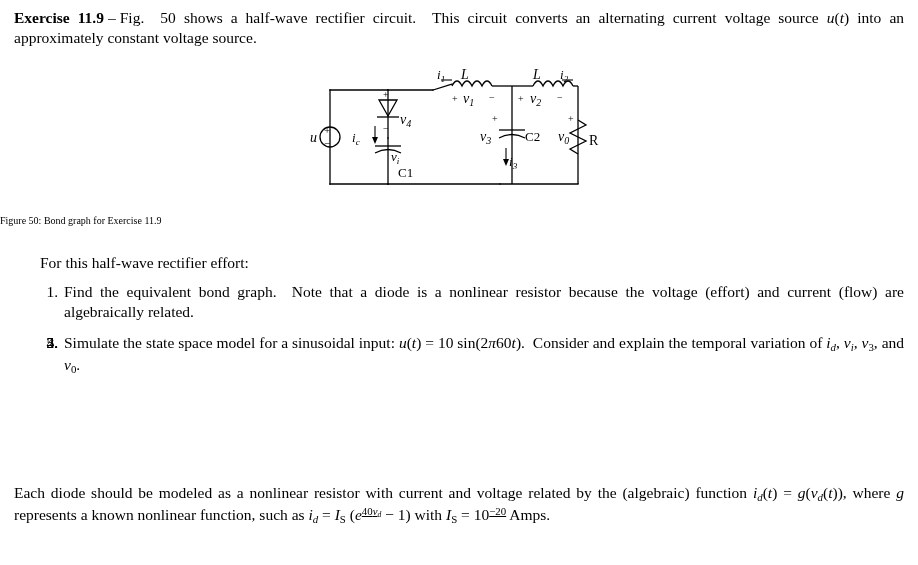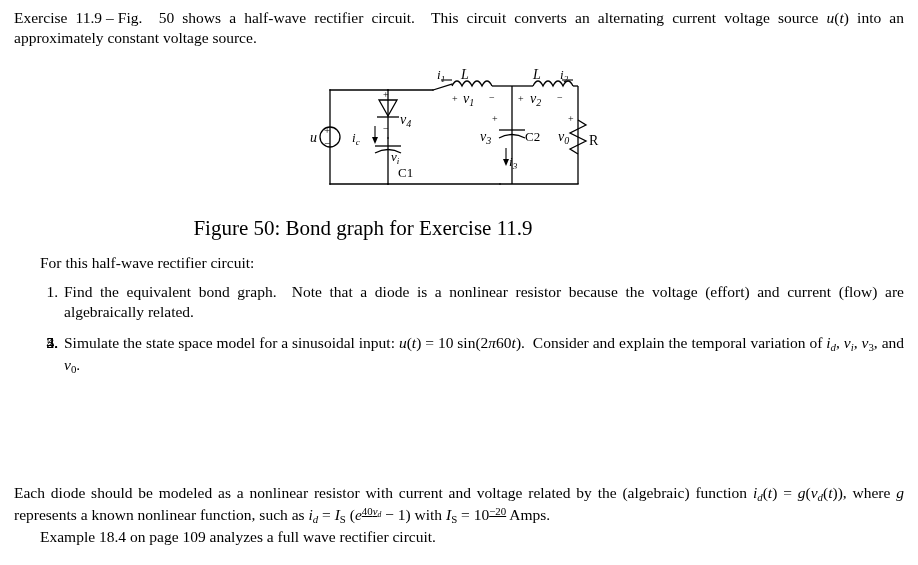--- a/index.html
+++ b/index.html
@@ -23,40 +23,40 @@
     padding: 0;
   }
   .intro {
     position: absolute;
     left: 14px;
     top: 8px;
     width: 890px;
     text-align: justify;
   }
   .intro b {
-    font-weight: normal;
+    font-weight: bold;
   }
   .it { font-style: italic; }
   .dash { padding: 0 4px; }
 
   
   .figure-wrap {
     position: absolute;
     left: 0;
     top: 62px;
     width: 918px;
     height: 150px;
   }
   .fig-caption {
     position: absolute;
     left: 0;
     top: 215px;
     width: 726px;
-    text-align: center;
-    font-size: 21px;
+    text-align: left;
+    font-size: 10px;
   }
 
   
   .lead {
     position: absolute;
     left: 40px;
     top: 253px;
     width: 860px;
   }
   .olist {
@@ -210,21 +210,21 @@
 
         <text x="568" y="60" font-size="10">+</text>
         <text x="558" y="79" font-size="14" font-style="italic">v<tspan font-size="10" dy="3">0</tspan></text>
         <text x="589" y="83" font-size="14">R</text>
       </g>
     </svg>
   </div>
 
   <div class="fig-caption">Figure 50: Bond graph for Exercise 11.9</div>
 
-  <div class="lead">For this half-wave rectifier circuit:</div>
+  <div class="lead">For this half-wave rectifier effort:</div>
 
   <div class="olist">
     <div class="item">
       <span class="num">1.</span>
       <span>Find the equivalent bond graph.&nbsp; Note that a diode is a nonlinear resistor because the voltage (effort) and current (flow) are algebraically related.</span>
     </div>
     <div class="item">
       <span class="num">2.</span>
     </div>
     <div class="item">
@@ -235,16 +235,15 @@
     </div>
     <div class="item">
       <span class="num">5.</span>
       <span>Simulate the state space model for a sinusoidal input: <span class="it">u</span>(<span class="it">t</span>) = 10 sin(2<span class="it">π</span>60<span class="it">t</span>).&nbsp; Consider and explain the temporal variation of <span class="it">i</span><sub class="it">d</sub>, <span class="it">v</span><sub class="it">i</sub>, <span class="it">v</span><sub>3</sub>, and <span class="it">v</span><sub>0</sub>.</span>
     </div>
   </div>
 
   <div class="tail">
     <span>Each diode should be modeled as a nonlinear resistor with current and voltage related by the (algebraic) function</span>
     <span><span class="it">i</span><sub class="it">d</sub>(<span class="it">t</span>) = <span class="it">g</span>(<span class="it">v</span><sub class="it">d</sub>(<span class="it">t</span>)), where <span class="it">g</span> represents a known nonlinear function, such as <span class="it">i</span><sub class="it">d</sub> = <span class="it">I</span><sub>S</sub> <span>(</span><span class="it">e</span><sup>40<span class="it">v</span><sub class="it">d</sub></sup> − 1<span>)</span> with <span class="it">I</span><sub>S</sub> = 10<sup>−20</sup> Amps.</span>
-    <span class="indent2">Example 18.4 on page 109 analyzes a full wave rectifier circuit.</span>
   </div>
 
 </div>
 
 </body></html>

